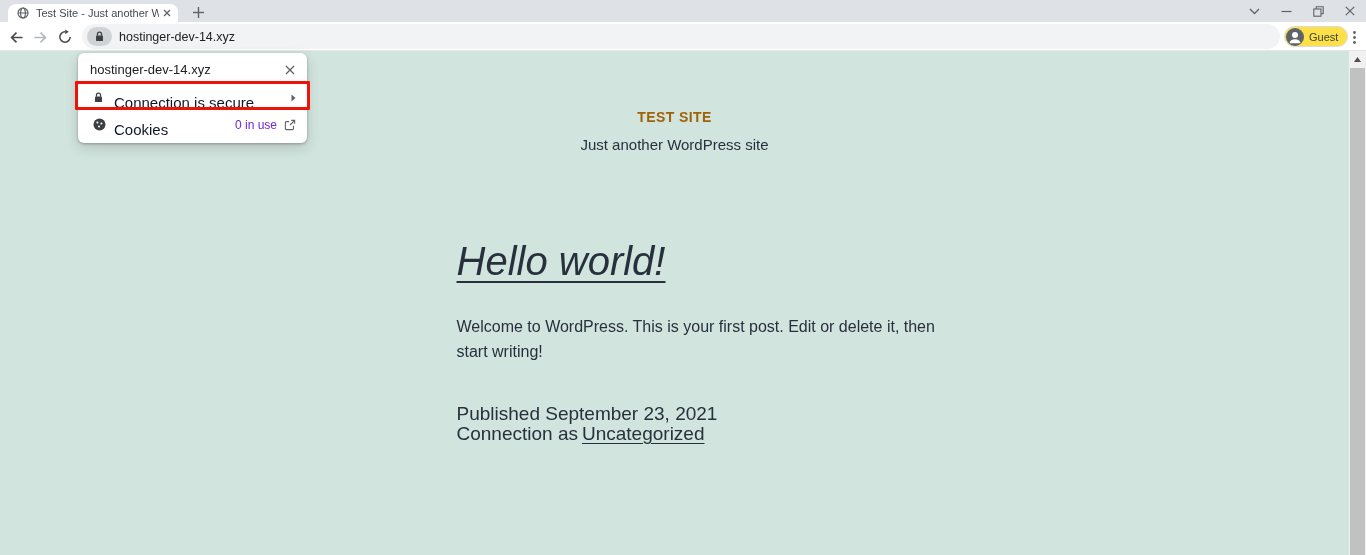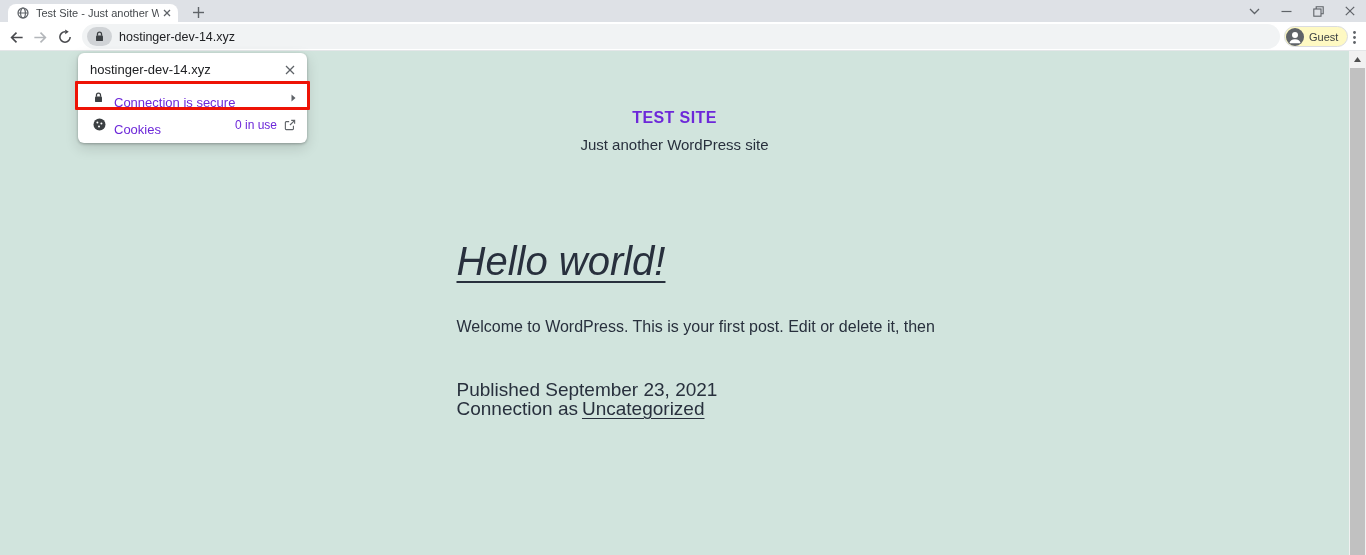--- a/index.html
+++ b/index.html
@@ -27,31 +27,31 @@
              align-items:center; justify-content:center; }
   .nav-back { left:4px; color:#48494d; }
   .nav-fwd  { left:28px; color:#b3b6ba; }
   .nav-reload { left:53px; color:#48494d; }
   .omnibox { position:absolute; left:82px; right:86px; top:2px; height:25px;
              background:#f1f3f4; border-radius:13px; display:flex; align-items:center; }
   .lock-badge { margin-left:5px; width:25px; height:19px; border-radius:10px;
                 background:#d0d3d6; display:flex; align-items:center; justify-content:center; color:#3c4043; }
   .omnibox .url { margin-left:7px; font-size:12.5px; color:#202124; }
   .profile-pill { position:absolute; left:1284px; top:4px; height:21px; border:1px solid #dadce0;
-                  border-radius:11px; display:flex; align-items:center; background:#fef9c3; padding-right:9px; }
+                  border-radius:11px; display:flex; align-items:center; background:#fde047; padding-right:9px; }
   .profile-pill .avatar { margin-left:1px; display:flex; }
   .profile-pill .profile-label { margin-left:5px; font-size:11px; color:#3c4043; }
   .kebab-btn { position:absolute; left:1346px; top:3px; width:16px; height:24px;
                display:flex; align-items:center; justify-content:center; color:#5f6368; }
 
   
   .page { position:absolute; top:51px; left:0; width:100%; height:504px; background:#d1e4dd; overflow:hidden; }
   .content { position:absolute; left:0; right:17px; top:0; bottom:0; color:#28303d; }
   .site-header { text-align:center; padding-top:55px; }
-  .site-title { font-size:16px; font-weight:700; letter-spacing:.4px; line-height:23px; color:#6d28d9; }
+  .site-title { font-size:14px; font-weight:700; letter-spacing:.4px; line-height:23px; color:#a16207; }
   .site-tagline { margin-top:7px; font-size:15px; line-height:18px; color:#28303d; }
   .post { width:436px; margin:83px auto 0; }
   .post-title { display:inline-block; font-size:40px; font-weight:400; line-height:48px; color:#28303d;
                 text-decoration:underline; text-decoration-thickness:2px; text-underline-offset:6px;font-style:italic; }
   .post-body { margin-top:30px; font-size:16px; line-height:24.5px; }
   .post-body .body-line { white-space:nowrap; }
   .post-meta { margin-top:40px; font-size:19px; line-height:19.5px; }
   .category-link { color:#28303d; text-decoration-thickness:1px; text-underline-offset:3px; }
 
   
@@ -60,21 +60,21 @@
   .sb-thumb { position:absolute; top:17px; bottom:0; left:1px; right:1px; background:#c1c1c1; }
 
   
   .site-info { position:absolute; left:78px; top:53px; width:229px; background:#fff; z-index:50;
                border-radius:6px; box-shadow:0 1px 3px rgba(0,0,0,.28), 0 5px 14px rgba(0,0,0,.14); }
   .si-header { display:flex; align-items:center; padding:9px 12px 7px 12px; }
   .si-origin { font-size:13px; color:#202124; }
   .si-close { margin-left:auto; display:flex; color:#5f6368; cursor:pointer; }
   .si-row { height:27px; display:flex; align-items:center; padding:0 11px 0 15px; }
   .si-row .row-icon { width:13px; display:flex; color:#3c4043; }
-  .si-row .row-label { margin-left:8px; font-size:13px; color:#6d28d9;margin-top:9px; }
+  .si-row .row-label { margin-left:8px; font-size:15px; color:#0f172a;margin-top:9px; }
   .si-row .row-value { margin-left:auto; font-size:12px; color:#6d28d9; }
   .si-row .row-chevron { margin-left:auto; display:flex; color:#5f6368; }
   .si-row .row-open { margin-left:7px; display:flex; color:#5f6368; }
   .si-footer { height:5px; }
   .annotation { position:absolute; left:-3px; right:-3px; top:28px; height:29px;
                 border:3px solid #ee1306; border-radius:1px; z-index:60; pointer-events:none; }
 </style>
 </head>
 <body>
 
@@ -177,20 +177,21 @@
   <div class="page">
     <div class="content">
       <div class="site-header">
         <div class="site-title">TEST SITE</div>
         <div class="site-tagline">Just another WordPress site</div>
       </div>
       <div class="post">
         <a class="post-title" href="#">Hello world!</a>
         <div class="post-body">
           <div class="body-line">Welcome to WordPress. This is your first post. Edit or delete it, then</div>
+          <div class="body-line">start writing!</div>
         </div>
         <div class="post-meta">
           <div>Published September 23, 2021</div>
           <div>
             <span style="margin-right:4px;">Connection as</span><a class="category-link" href="#">Uncategorized</a>
           </div>
         </div>
       </div>
     </div>
     <div class="scrollbar">

